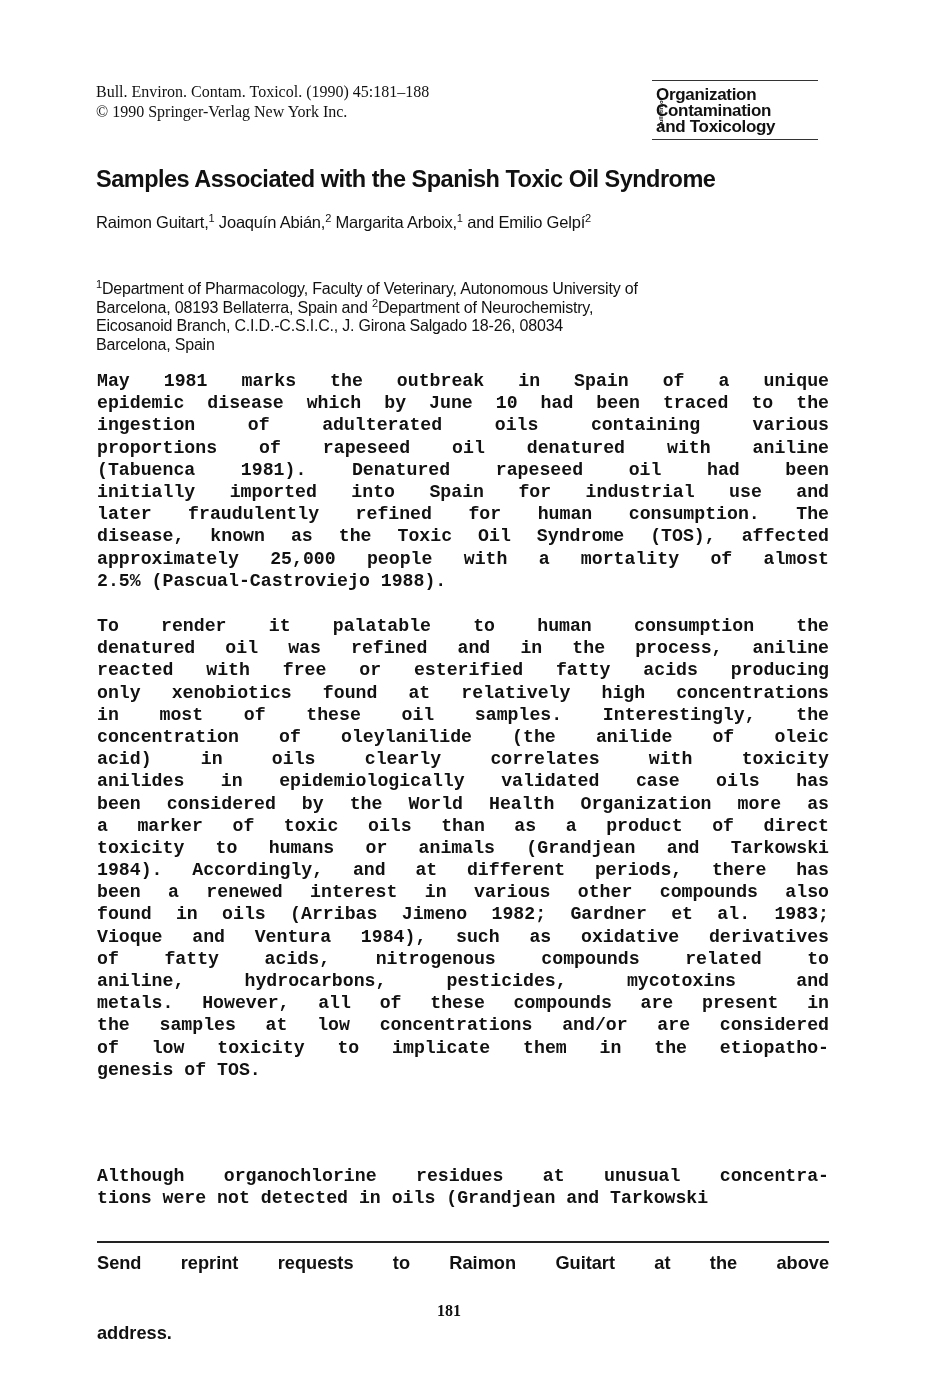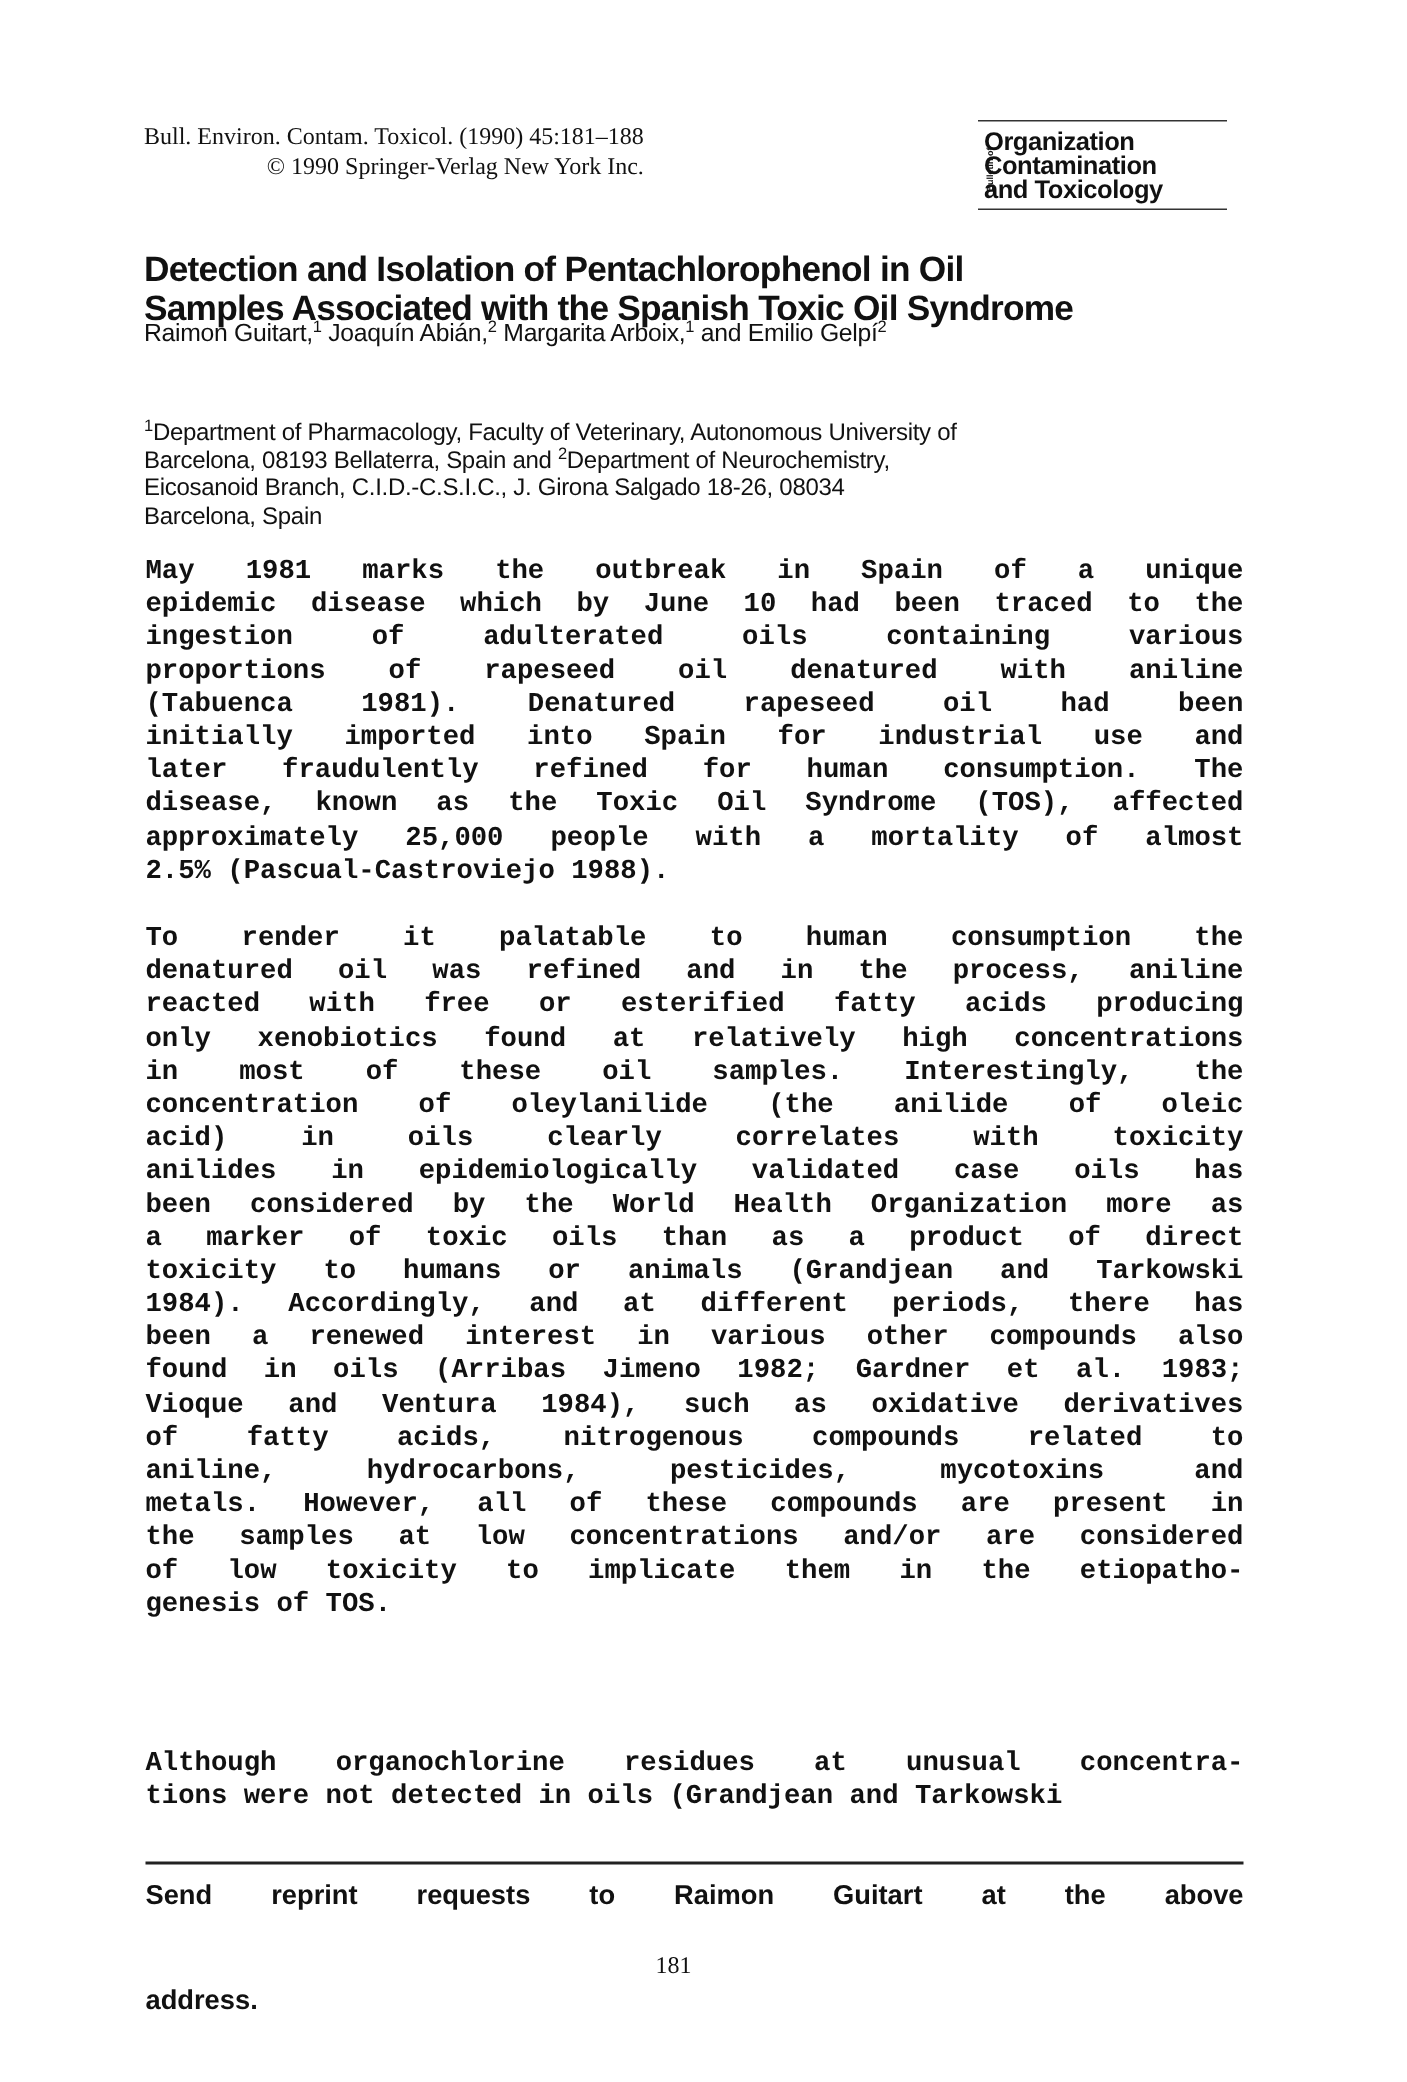--- a/index.html
+++ b/index.html
@@ -1,38 +1,38 @@
 <!DOCTYPE html>
 <html><head>
 <meta charset="utf-8">
 <style>
   html, body { margin: 0; padding: 0; background: #ffffff; }
   body { width: 938px; height: 1388px; position: relative; overflow: hidden; color: #111; }
   .abs { position: absolute; }
-  .citation { left: 96px; top: 82px; font-family: "Liberation Serif", serif; font-size: 16px; line-height: 20px; text-align: right; }
+  .citation { left: 96px; top: 82px; font-family: "Liberation Serif", serif; font-size: 16px; line-height: 20px; }
   .logo { left: 648px; top: 80px; width: 170px; height: 62px; }
   .logo .rule-top { position: absolute; left: 4px; right: 0; top: 0; border-top: 1px solid #333; }
   .logo .rule-bot { position: absolute; left: 4px; right: 0; bottom: 2px; border-top: 1px solid #333; }
   .logo .vert { position: absolute; left: -2px; top: 30px; font-family: "Liberation Sans", sans-serif; font-size: 6px; font-weight: bold; transform: rotate(-90deg); transform-origin: center; white-space: nowrap; }
   .logo .lines { position: absolute; left: 8px; top: 7px; font-family: "Liberation Sans", sans-serif; font-weight: bold; font-size: 17px; line-height: 16px; letter-spacing: -0.3px; }
   .title { left: 96px; top: 166px; width: 720px; font-family: "Liberation Sans", sans-serif; font-weight: bold; font-size: 23.5px; line-height: 26px; letter-spacing: -0.5px; }
   .authors { left: 96px; top: 212px; font-family: "Liberation Sans", sans-serif; font-size: 16.5px; line-height: 20px; letter-spacing: -0.2px; }
   .authors sup, .affil sup { font-size: 11px; vertical-align: 6px; line-height: 0; }
   .affil { left: 96px; top: 280px; width: 720px; font-family: "Liberation Sans", sans-serif; font-size: 16px; line-height: 18.5px; letter-spacing: -0.2px; }
   .body-text { left: 97px; width: 732px; font-family: "Liberation Mono", monospace; font-weight: bold; font-size: 18.2px; line-height: 22.2px; text-align: justify; }
   .body-text .ln { display: block; text-align: justify; text-align-last: justify; height: 22.2px; white-space: nowrap; }
   .body-text .ln.last { text-align-last: left; }
   .p1 { top: 370px; }
   .p2 { top: 615px; }
   .p3 { top: 1165px; }
   .footrule { left: 97px; top: 1241px; width: 732px; border-top: 2px solid #222; }
   .footnote { left: 97px; top: 1252px; width: 732px; font-family: Liberation Sans, sans-serif; font-weight: bold; font-size: 18.2px; line-height: 22.2px; }
   .footnote .ln { display: block; text-align: justify; text-align-last: justify; white-space: nowrap; }
   .footnote .ln.last { text-align-last: left; margin-top: 48px; }
-  .pagenum { left: 0; width: 898px; top: 1302px; text-align: center; font-family: "Liberation Serif", serif; font-size: 16px; }
+  .pagenum { left: 0; width: 898px; top: 1302px; text-align: center; font-family: "Liberation Serif", serif; font-size: 16px; font-weight: bold; }
 </style>
 </head>
 <body>
 
 <div class="abs citation">
   <div>Bull. Environ. Contam. Toxicol. (1990) 45:181–188</div>
   <div>© 1990 Springer-Verlag New York Inc.</div>
 </div>
 
 <div class="abs logo">
@@ -40,21 +40,20 @@
   <div class="vert">Bulletin of</div>
   <div class="lines">
     <div>Organization</div>
     <div>Contamination</div>
     <div>and Toxicology</div>
   </div>
   <div class="rule-bot"></div>
 </div>
 
 <div class="abs title">
-  <div>Detection and Isolation of Pentachlorophenol in Oil</div>
   <div>Samples Associated with the Spanish Toxic Oil Syndrome</div>
 </div>
 
 <div class="abs authors">
   <span>Raimon Guitart,</span><sup>1</sup><span> Joaquín Abián,</span><sup>2</sup><span> Margarita Arboix,</span><sup>1</sup><span> and Emilio Gelpí</span><sup>2</sup>
 </div>
 
 <div class="abs affil">
   <div><sup>1</sup><span>Department of Pharmacology, Faculty of Veterinary, Autonomous University of</span></div>
   <div><span>Barcelona, 08193 Bellaterra, Spain and </span><sup>2</sup><span>Department of Neurochemistry,</span></div>

